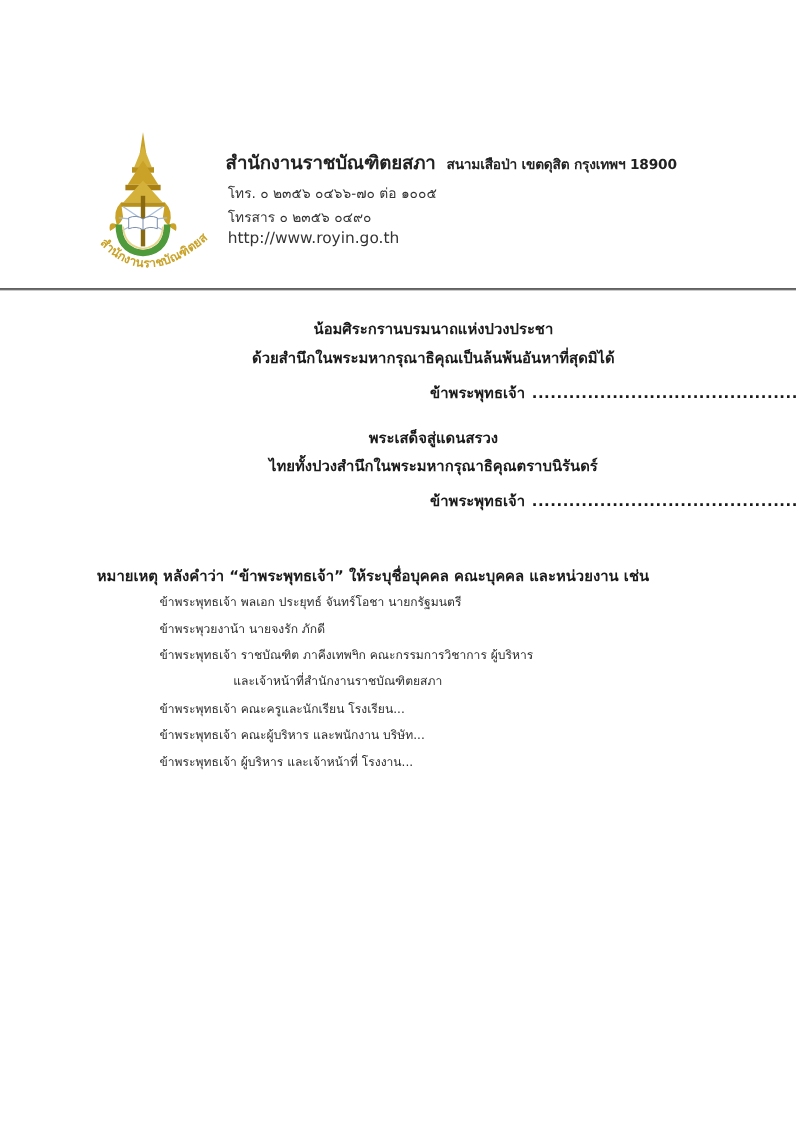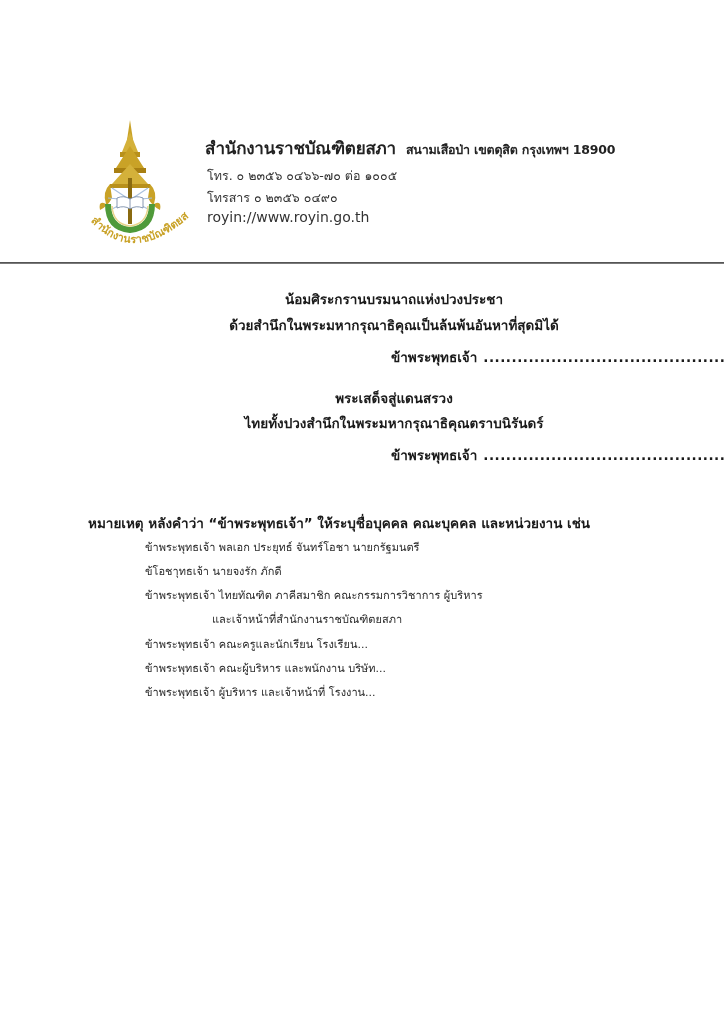--- a/index.html
+++ b/index.html
@@ -155,39 +155,39 @@
       </text>
     </svg>
   </div>
 
   <div class="org-name">
     <span>สำนักงานราชบัณฑิตยสภา</span><span class="org-address">สนามเสือป่า   เขตดุสิต กรุงเทพฯ 18900</span>
   </div>
 
   <div class="contact-line phone">โทร. ๐ ๒๓๕๖ ๐๔๖๖-๗๐ ต่อ ๑๐๐๕</div>
   <div class="contact-line fax">โทรสาร ๐ ๒๓๕๖ ๐๔๙๐</div>
-  <div class="contact-line website">royin://www.royin.go.th</div>
+  <div class="contact-line website">http://www.royin.go.th</div>
 
   <div class="rule"></div>
 
   <div class="line center" style="top:288px;">น้อมศิระกรานบรมนาถแห่งปวงประชา</div>
   <div class="line center" style="top:314px;">ด้วยสำนึกในพระมหากรุณาธิคุณเป็นล้นพ้นอันหาที่สุดมิได้</div>
   <div class="line sig" style="top:346px;">
     <span>ข้าพระพุทธเจ้า</span><span class="dots">................................................</span>
   </div>
 
   <div class="line center" style="top:387px;">พระเสด็จสู่แดนสรวง</div>
   <div class="line center" style="top:412px;">ไทยทั้งปวงสำนึกในพระมหากรุณาธิคุณตราบนิรันดร์</div>
   <div class="line sig" style="top:444px;">
     <span>ข้าพระพุทธเจ้า</span><span class="dots">................................................</span>
   </div>
 
   <div class="note-title">หมายเหตุ หลังคำว่า “ข้าพระพุทธเจ้า” ให้ระบุชื่อบุคคล คณะบุคคล และหน่วยงาน เช่น</div>
 
   <div class="example" style="top:538px;">ข้าพระพุทธเจ้า พลเอก ประยุทธ์  จันทร์โอชา นายกรัฐมนตรี</div>
-  <div class="example" style="top:562px;">ข้โอชาุทธเจ้า นายจงรัก  ภักดี</div>
-  <div class="example" style="top:586px;">ข้าพระพุทธเจ้า ไทยทัณฑิต ภาคีสมาชิก คณะกรรมการวิชาการ ผู้บริหาร</div>
+  <div class="example" style="top:562px;">ข้าพระพุวยงาน้า นายจงรัก  ภักดี</div>
+  <div class="example" style="top:586px;">ข้าพระพุทธเจ้า ราชบัณฑิต ภาคีงเทพฯิก คณะกรรมการวิชาการ ผู้บริหาร</div>
   <div class="example indent" style="top:610px;">และเจ้าหน้าที่สำนักงานราชบัณฑิตยสภา</div>
   <div class="example" style="top:635px;">ข้าพระพุทธเจ้า คณะครูและนักเรียน โรงเรียน...</div>
   <div class="example" style="top:659px;">ข้าพระพุทธเจ้า คณะผู้บริหาร และพนักงาน บริษัท...</div>
   <div class="example" style="top:683px;">ข้าพระพุทธเจ้า ผู้บริหาร และเจ้าหน้าที่ โรงงาน...</div>
 
 </div>
 
 </body></html>

